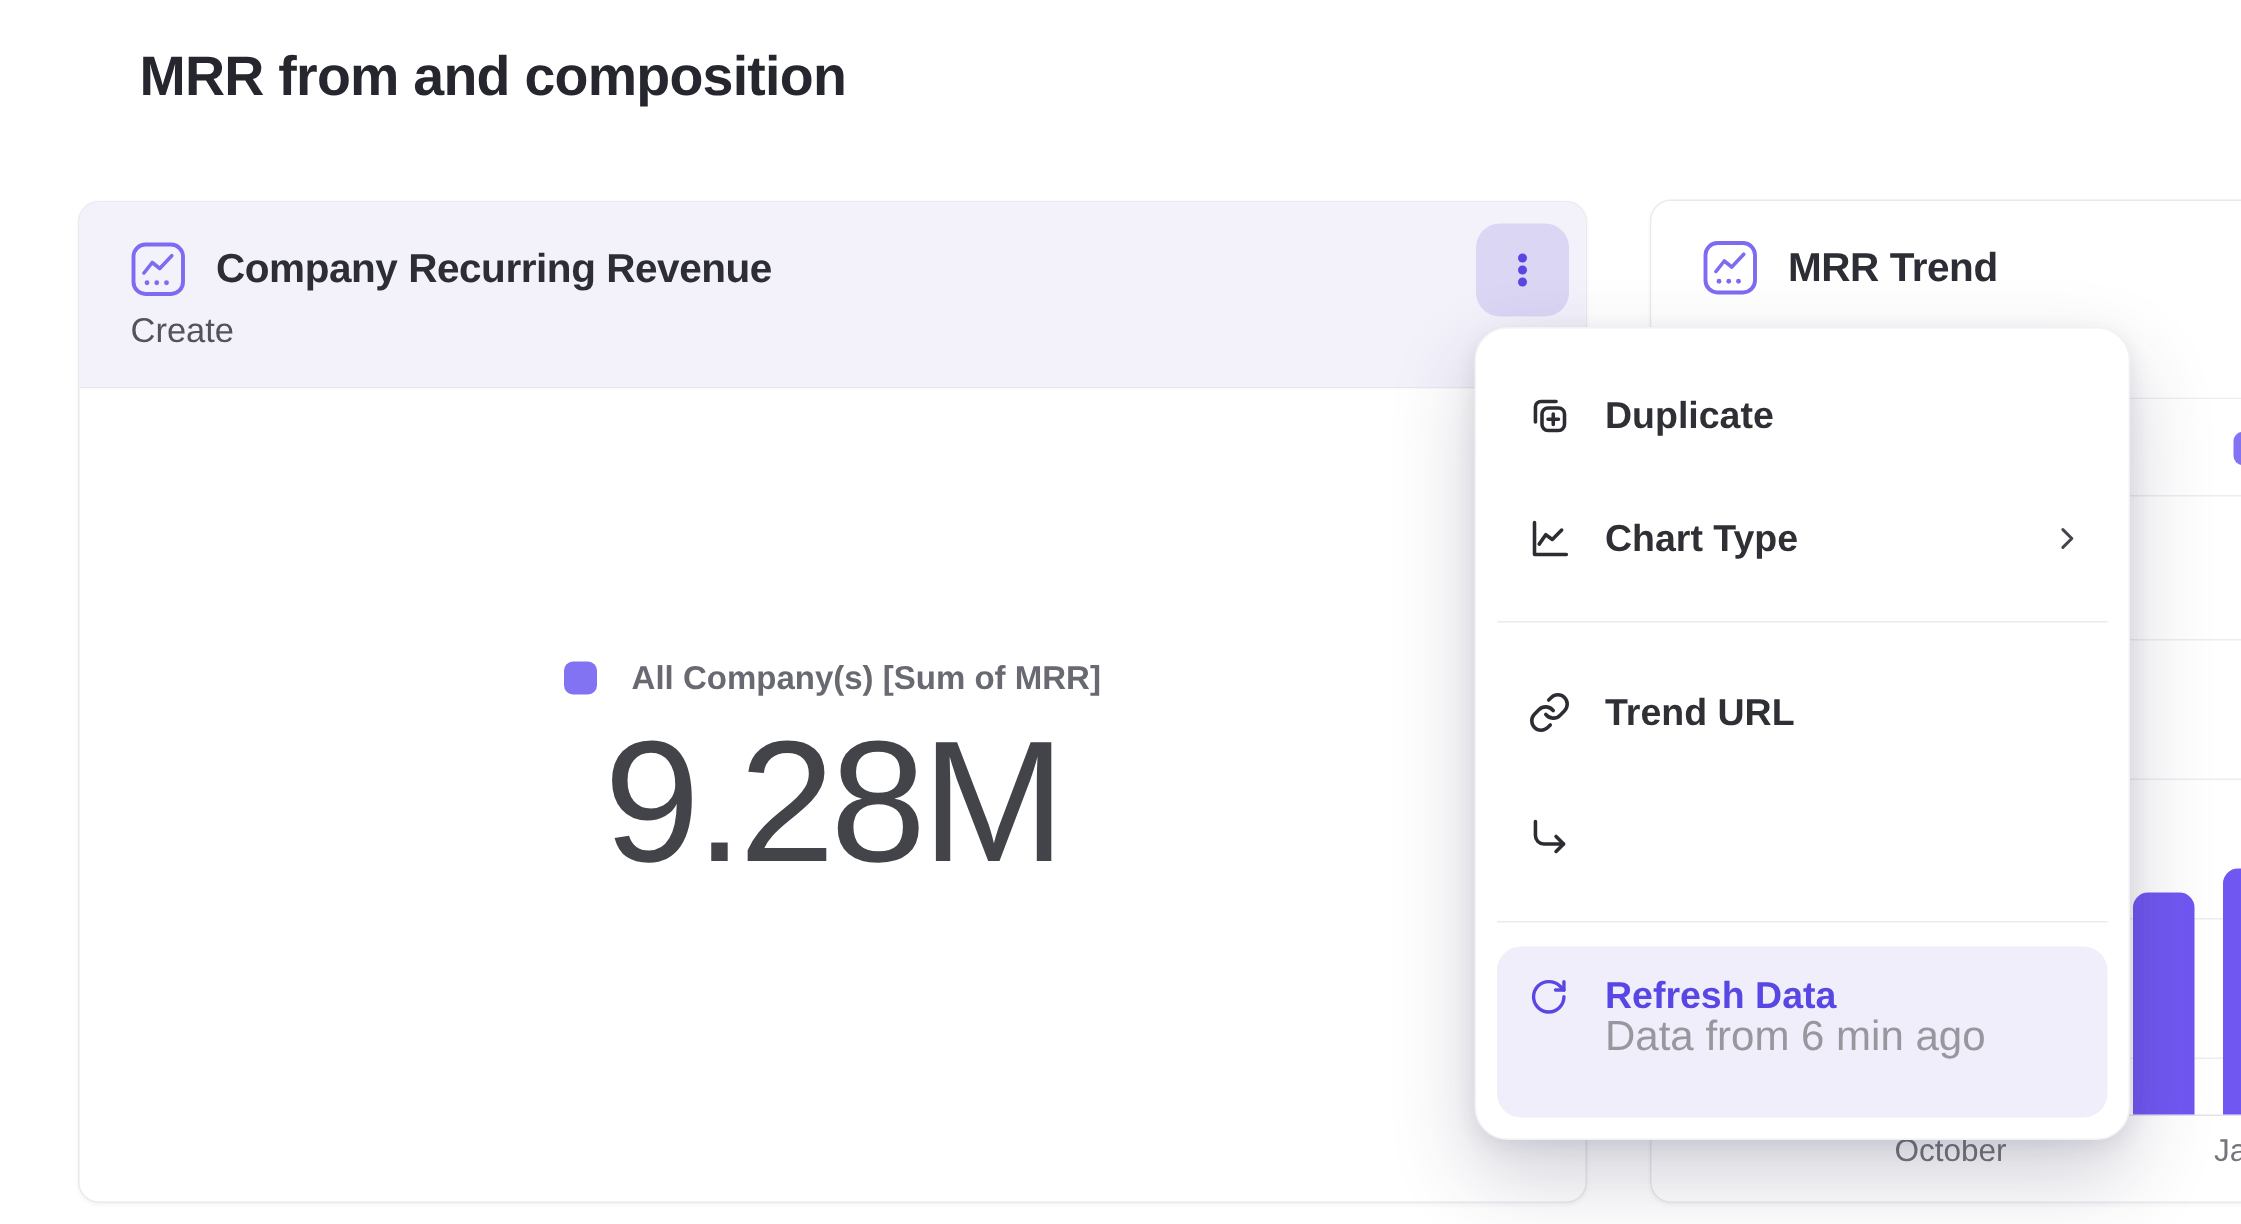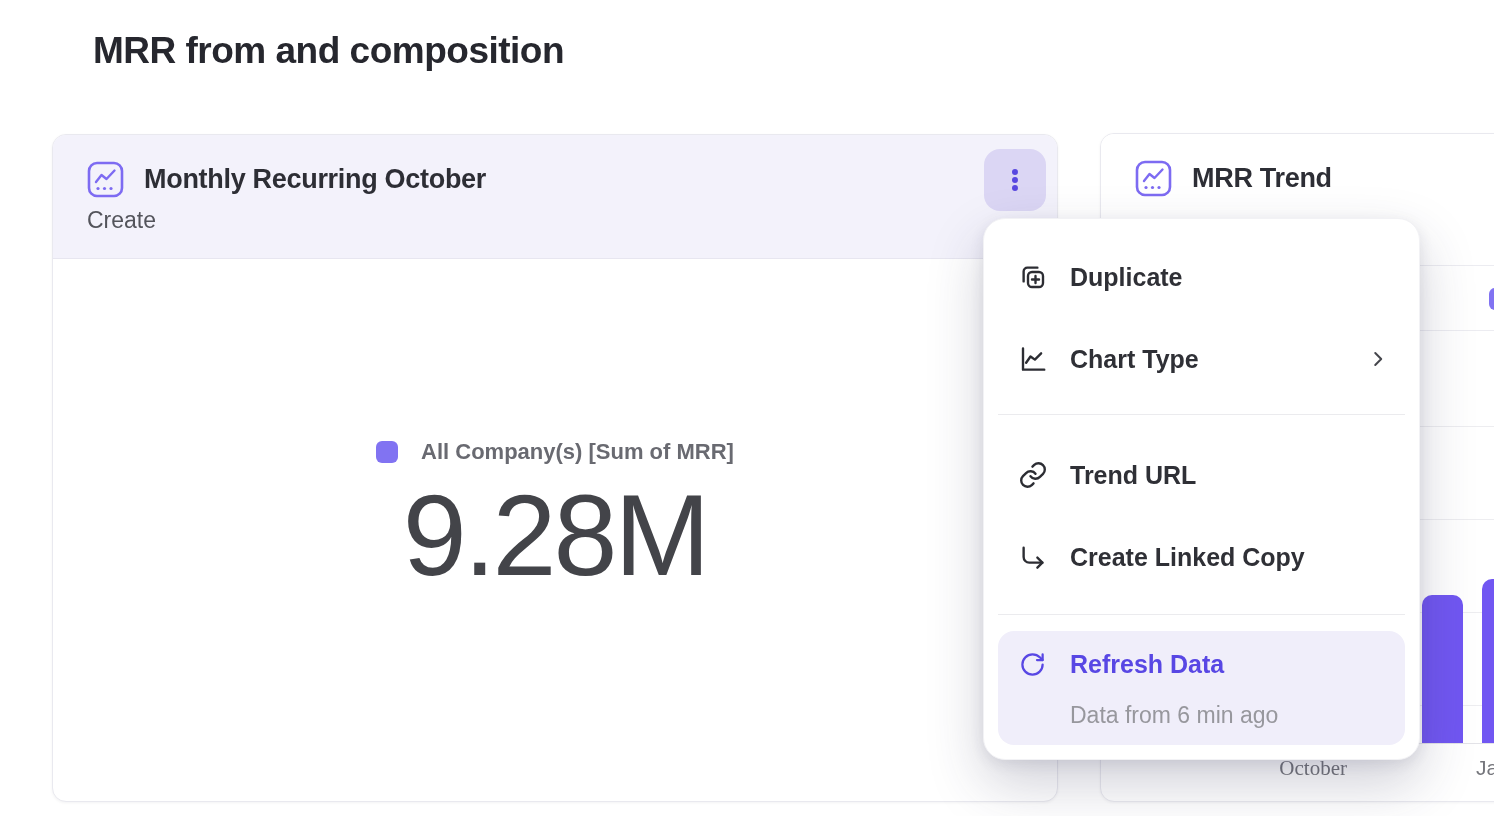--- a/index.html
+++ b/index.html
@@ -52,21 +52,21 @@
 
   
   .legend-strip{ position:absolute; left:0; top:133px; width:100%; height:64px; border-bottom:1px solid #ececf1; }
   .legend-strip .legend-swatch{ position:absolute; left:388px; top:21px; }
   .gridline{ position:absolute; left:0; width:100%; height:1px; background:#ededf0; }
   .baseline{ position:absolute; left:0; top:609px; width:100%; height:1px; background:#e3e3e8; }
   .bar{ position:absolute; background:#7157f2; border-radius:10px 10px 0 0; }
   .bar-1{ left:321px; top:461px; width:41px; height:148px; }
   .bar-2{ left:381px; top:445px; width:49px; height:164px; }
   .x-label{ position:absolute; top:622px; font-size:21px; color:#75767c; }
-  .x-label-october{ left:162px; width:84px; text-align:right;font-family:Liberation Serif, serif; }
+  .x-label-october{ left:162px; width:84px; text-align:left; }
   .x-label-ja{ left:375px; }
 
   
   .context-menu{
     position:absolute; left:983px; top:218px; width:437px; height:542px;
     background:#fff; border-radius:22px; border:1px solid #f2f2f5;
     box-shadow:0 24px 55px rgba(45,45,80,.22), 0 4px 14px rgba(45,45,80,.10);
   }
   .menu-item{
     position:absolute; left:0; right:0; height:56px;
@@ -83,40 +83,40 @@
   .menu-divider{ position:absolute; left:14px; right:14px; height:1px; background:#ebebee; }
   .menu-divider-1{ top:195px; }
   .menu-divider-2{ top:395px; }
   .refresh-block{
     position:absolute; left:14px; right:14px; top:412px; height:114px;
     background:#f0eefa; border-radius:16px; cursor:pointer;
   }
   .refresh-row{ position:absolute; left:21px; top:19px; display:flex; align-items:center; }
   .refresh-row svg{ width:27px; height:27px; color:#5847e4; }
   .refresh-label{ margin-left:24px; font-size:25px; font-weight:700; color:#5847e4; }
-  .refresh-status{ position:absolute; left:72px; top:71px; font-size:23px; color:#97979d; }
+  .refresh-status{ position:absolute; left:72px; top:44px; font-size:28px; color:#97979d; }
 </style>
 </head>
 <body>
 
 <div class="viewport">
 
   <h1 class="page-title">MRR from and composition</h1>
 
   <section class="card card-left">
     <div class="card-header">
       <div class="card-title-row">
         <svg class="widget-icon" viewBox="0 0 37 37" fill="none">
           <rect x="2" y="2" width="33" height="33" rx="8" stroke="#7d6bf2" stroke-width="2.6"></rect>
           <polyline points="9,21 14.5,14 19.5,18 27.5,9.5" stroke="#7d6bf2" stroke-width="2.4" stroke-linecap="round" stroke-linejoin="round"></polyline>
           <circle cx="11" cy="27.5" r="1.6" fill="#7d6bf2"></circle>
           <circle cx="17.5" cy="27.5" r="1.6" fill="#7d6bf2"></circle>
           <circle cx="24" cy="27.5" r="1.6" fill="#7d6bf2"></circle>
         </svg>
-        <span class="card-title">Monthly Recurring October</span>
+        <span class="card-title">Company Recurring Revenue</span>
       </div>
       <div class="card-subtitle">Create</div>
       <button class="kebab-btn">
         <svg viewBox="0 0 26 26">
           <circle cx="13" cy="5" r="3" fill="#5847e0"></circle>
           <circle cx="13" cy="13" r="3" fill="#5847e0"></circle>
           <circle cx="13" cy="21" r="3" fill="#5847e0"></circle>
         </svg>
       </button>
     </div>
@@ -186,21 +186,20 @@
         <path d="M14 11a5 5 0 0 0-7.54-.54l-2.5 2.5a5 5 0 0 0 7.07 7.07l1.39-1.39"></path>
       </svg>
       <span class="mi-label">Trend URL</span>
     </div>
 
     <div class="menu-item mi-linked-copy">
       <svg class="mi-icon" viewBox="0 0 24 24" fill="none" stroke="currentColor" stroke-width="1.9" stroke-linecap="round" stroke-linejoin="round">
         <path d="M4.5 4.5 V12 a4.5 4.5 0 0 0 4.5 4.5 h10.5"></path>
         <path d="M15.5 12.5 L19.5 16.5 L15.5 20.5"></path>
       </svg>
-      <span class="mi-label">Create Linked Copy</span>
     </div>
 
     <div class="menu-divider menu-divider-2"></div>
 
     <div class="refresh-block">
       <div class="refresh-row">
         <svg viewBox="0 0 24 24" fill="none" stroke="currentColor" stroke-width="2" stroke-linecap="round" stroke-linejoin="round">
           <path d="M21 12a9 9 0 1 1-9-9c2.52 0 4.93 1 6.74 2.74L21 8"></path>
           <path d="M21 3v5h-5"></path>
         </svg>

